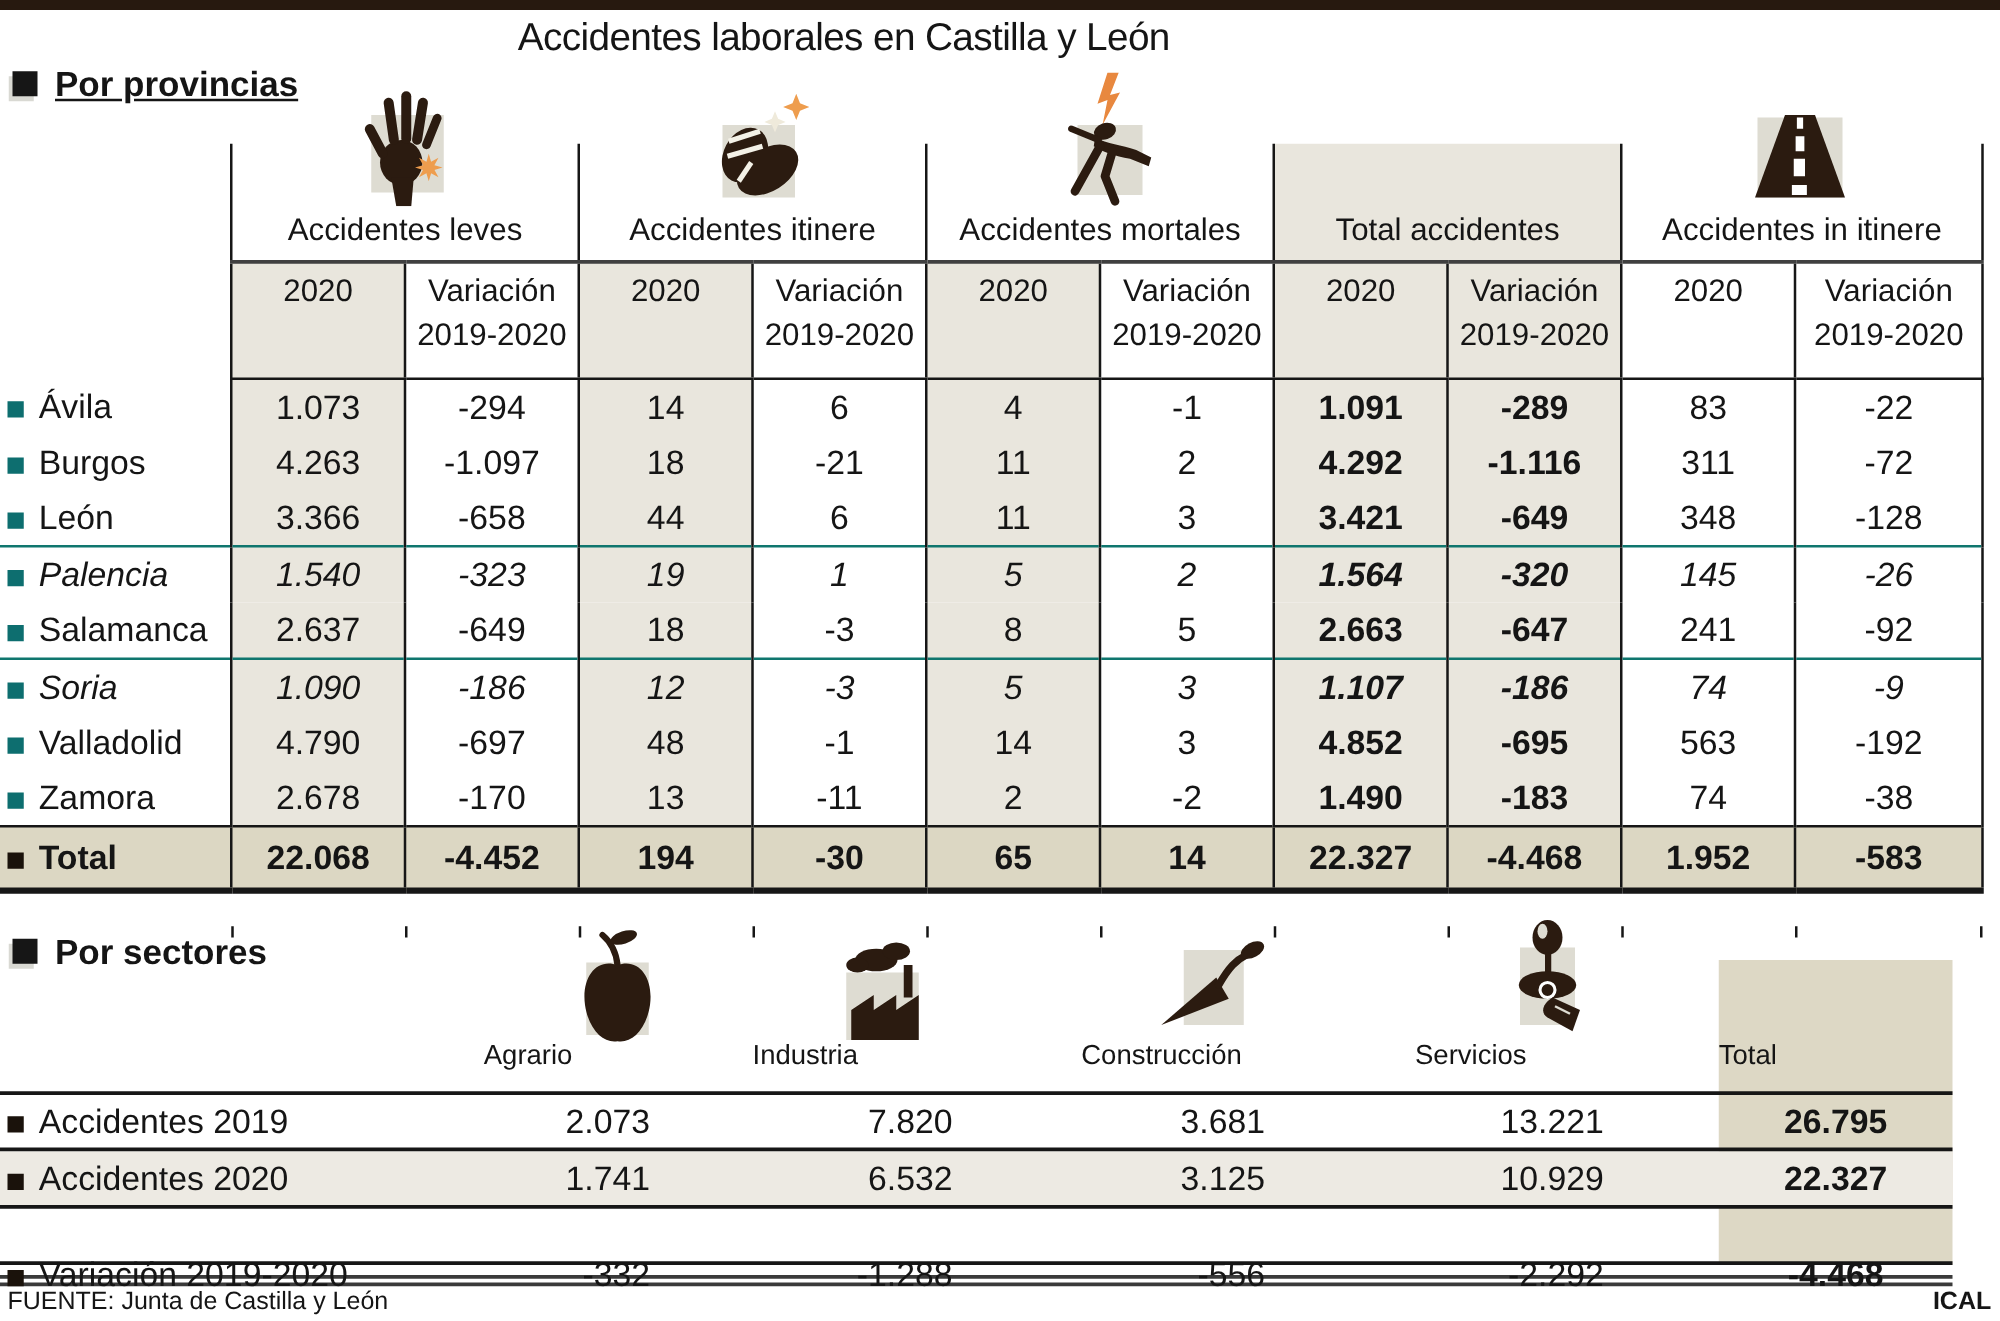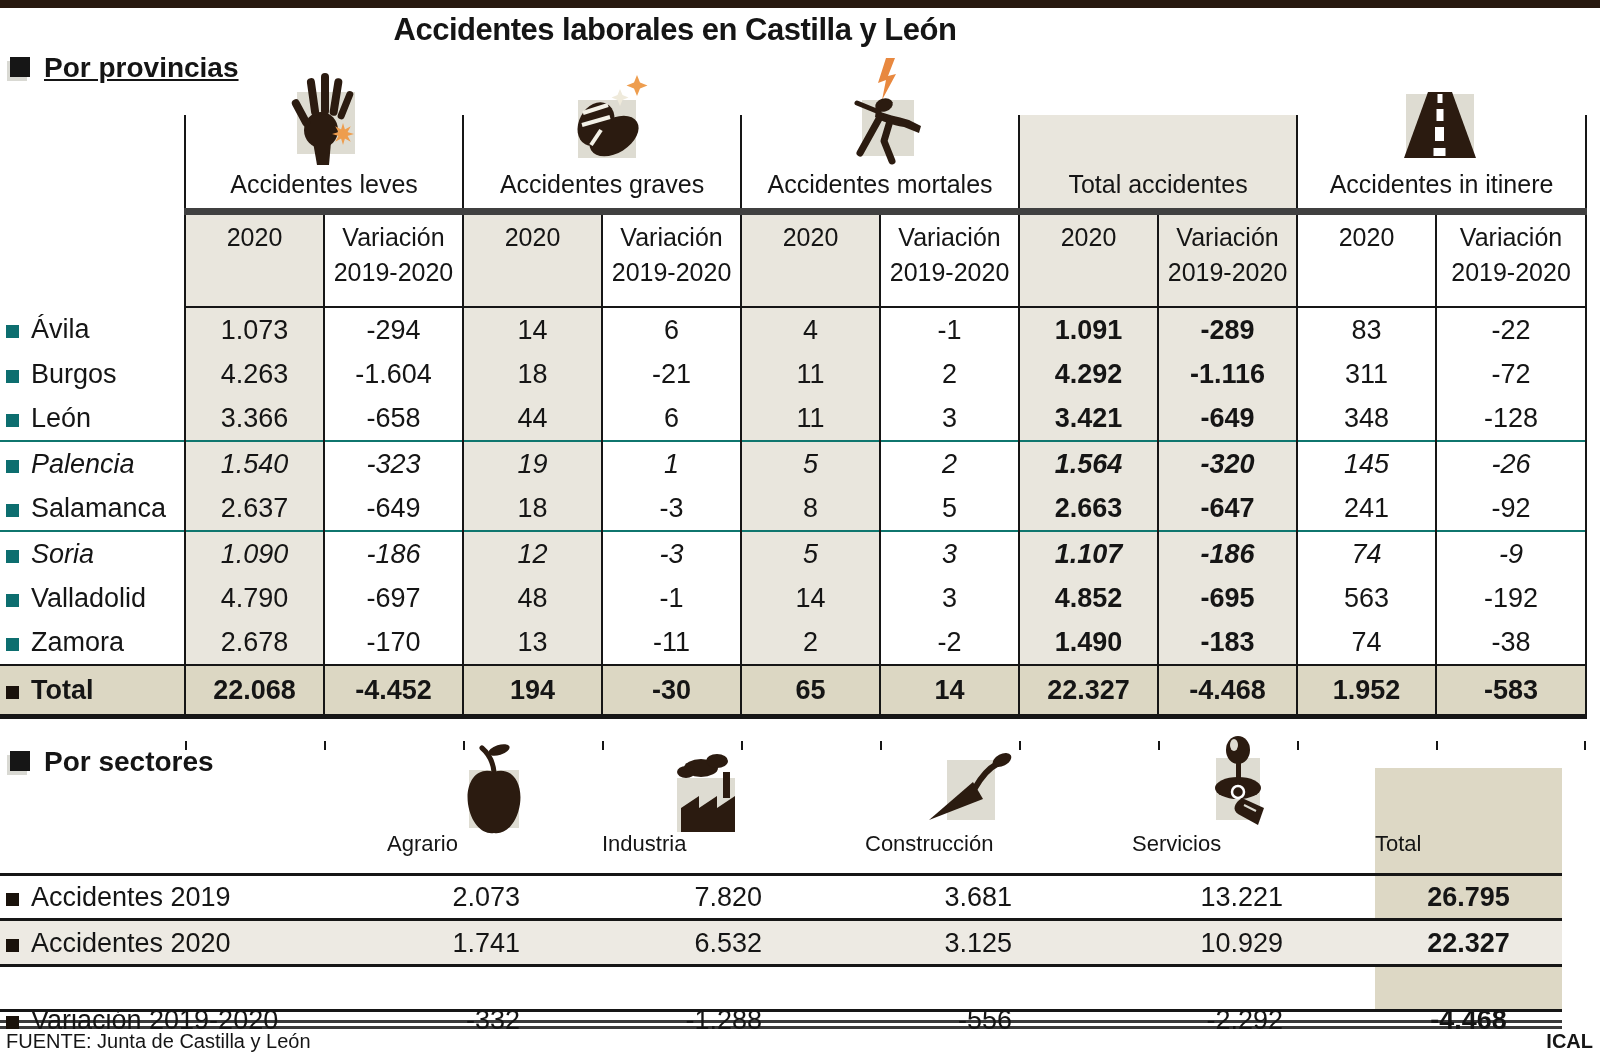--- a/index.html
+++ b/index.html
@@ -1,38 +1,38 @@
 <!DOCTYPE html>
 <html><head>
 <meta charset="utf-8">
 <style>
   html,body{margin:0;padding:0;background:#fff;}
   .canvas{position:relative;width:1600px;height:1057px;background:#ffffff;
           font-family:"Liberation Sans", sans-serif;color:#151515;overflow:hidden;}
 
   .topbar{position:absolute;left:0;top:0;width:1600px;height:8px;background:#27190f;}
   .title{position:absolute;left:0;top:12px;width:1350px;text-align:center;
-         font-size:31px;font-weight:bold;letter-spacing:-0.5px;}
+         font-size:31px;font-weight:normal;letter-spacing:-0.5px;}
 
   .sec-h{position:absolute;font-size:28px;font-weight:bold;white-space:nowrap;}
   .sec-h .sq{display:inline-block;width:20px;height:20px;background:#161616;
              margin-right:14px;box-shadow:-3px 4px 0 #d9d9d3;}
   .h-prov{left:10px;top:52px;text-decoration:underline;}
   .h-sect{left:10px;top:746px;}
 
   
   table.prov{position:absolute;left:0;top:115px;width:1586px;border-collapse:collapse;
              table-layout:fixed;}
   table.prov td{padding:0;text-align:center;font-size:27px;color:#151515;}
   tr.rg td{height:93px;vertical-align:bottom;}
   tr.rg td.grp{border-left:2px solid #161616;font-size:25px;}
   tr.rg td.grp .gl{padding-bottom:9px;}
   tr.rg td.lastg{border-right:2px solid #161616;}
   tr.rs td.sub{height:86px;vertical-align:top;padding-top:5px;font-size:25px;line-height:35px;
-               border-left:2px solid #161616;border-top:7px solid #404040;
+               border-left:2px solid #161616;border-top:3px solid #404040;
                border-bottom:2px solid #161616;}
   tr.rs td.lastc{border-right:2px solid #161616;}
   tr.rb td{height:44px;vertical-align:middle;}
   tr.rb td.val{border-left:2px solid #161616;}
   tr.rb td.lastc{border-right:2px solid #161616;}
   tr.sep td{border-top:2px solid #0f766e;font-style:italic;}
   tr.rt td{height:48px;vertical-align:middle;background:#dcd7c3;font-weight:bold;
            border-top:2px solid #161616;border-bottom:5px solid #161616;}
   tr.rt td.val{border-left:2px solid #161616;}
   tr.rt td.lastc{border-right:2px solid #161616;}
@@ -145,21 +145,21 @@
       <col style="width:139px">
         <col style="width:150px">
     </colgroup>
     <tbody>
     <tr class="rg">
       <td></td>
       <td colspan="2" class="grp">
             <div class="gl">Accidentes leves</div>
           </td>
       <td colspan="2" class="grp">
-            <div class="gl">Accidentes graves</div>
+            <div class="gl">Accidentes itinere</div>
           </td>
       <td colspan="2" class="grp">
             <div class="gl">Accidentes mortales</div>
           </td>
       <td colspan="2" class="grp bg">
             <div class="gl">Total accidentes</div>
           </td>
       <td colspan="2" class="grp lastg">
             <div class="gl">Accidentes in itinere</div>
           </td>
@@ -187,21 +187,21 @@
       <td class="val bg">4</td>
       <td class="val">-1</td>
       <td class="val bg bold">1.091</td>
       <td class="val bg bold">-289</td>
       <td class="val">83</td>
       <td class="val lastc">-22</td>
     </tr>
     <tr class="rb">
       <td class="lbl"><span class="bu teal"></span><span>Burgos</span></td>
       <td class="val bg">4.263</td>
-      <td class="val">-1.604</td>
+      <td class="val">-1.097</td>
       <td class="val bg">18</td>
       <td class="val">-21</td>
       <td class="val bg">11</td>
       <td class="val">2</td>
       <td class="val bg bold">4.292</td>
       <td class="val bg bold">-1.116</td>
       <td class="val">311</td>
       <td class="val lastc">-72</td>
     </tr>
     <tr class="rb">

